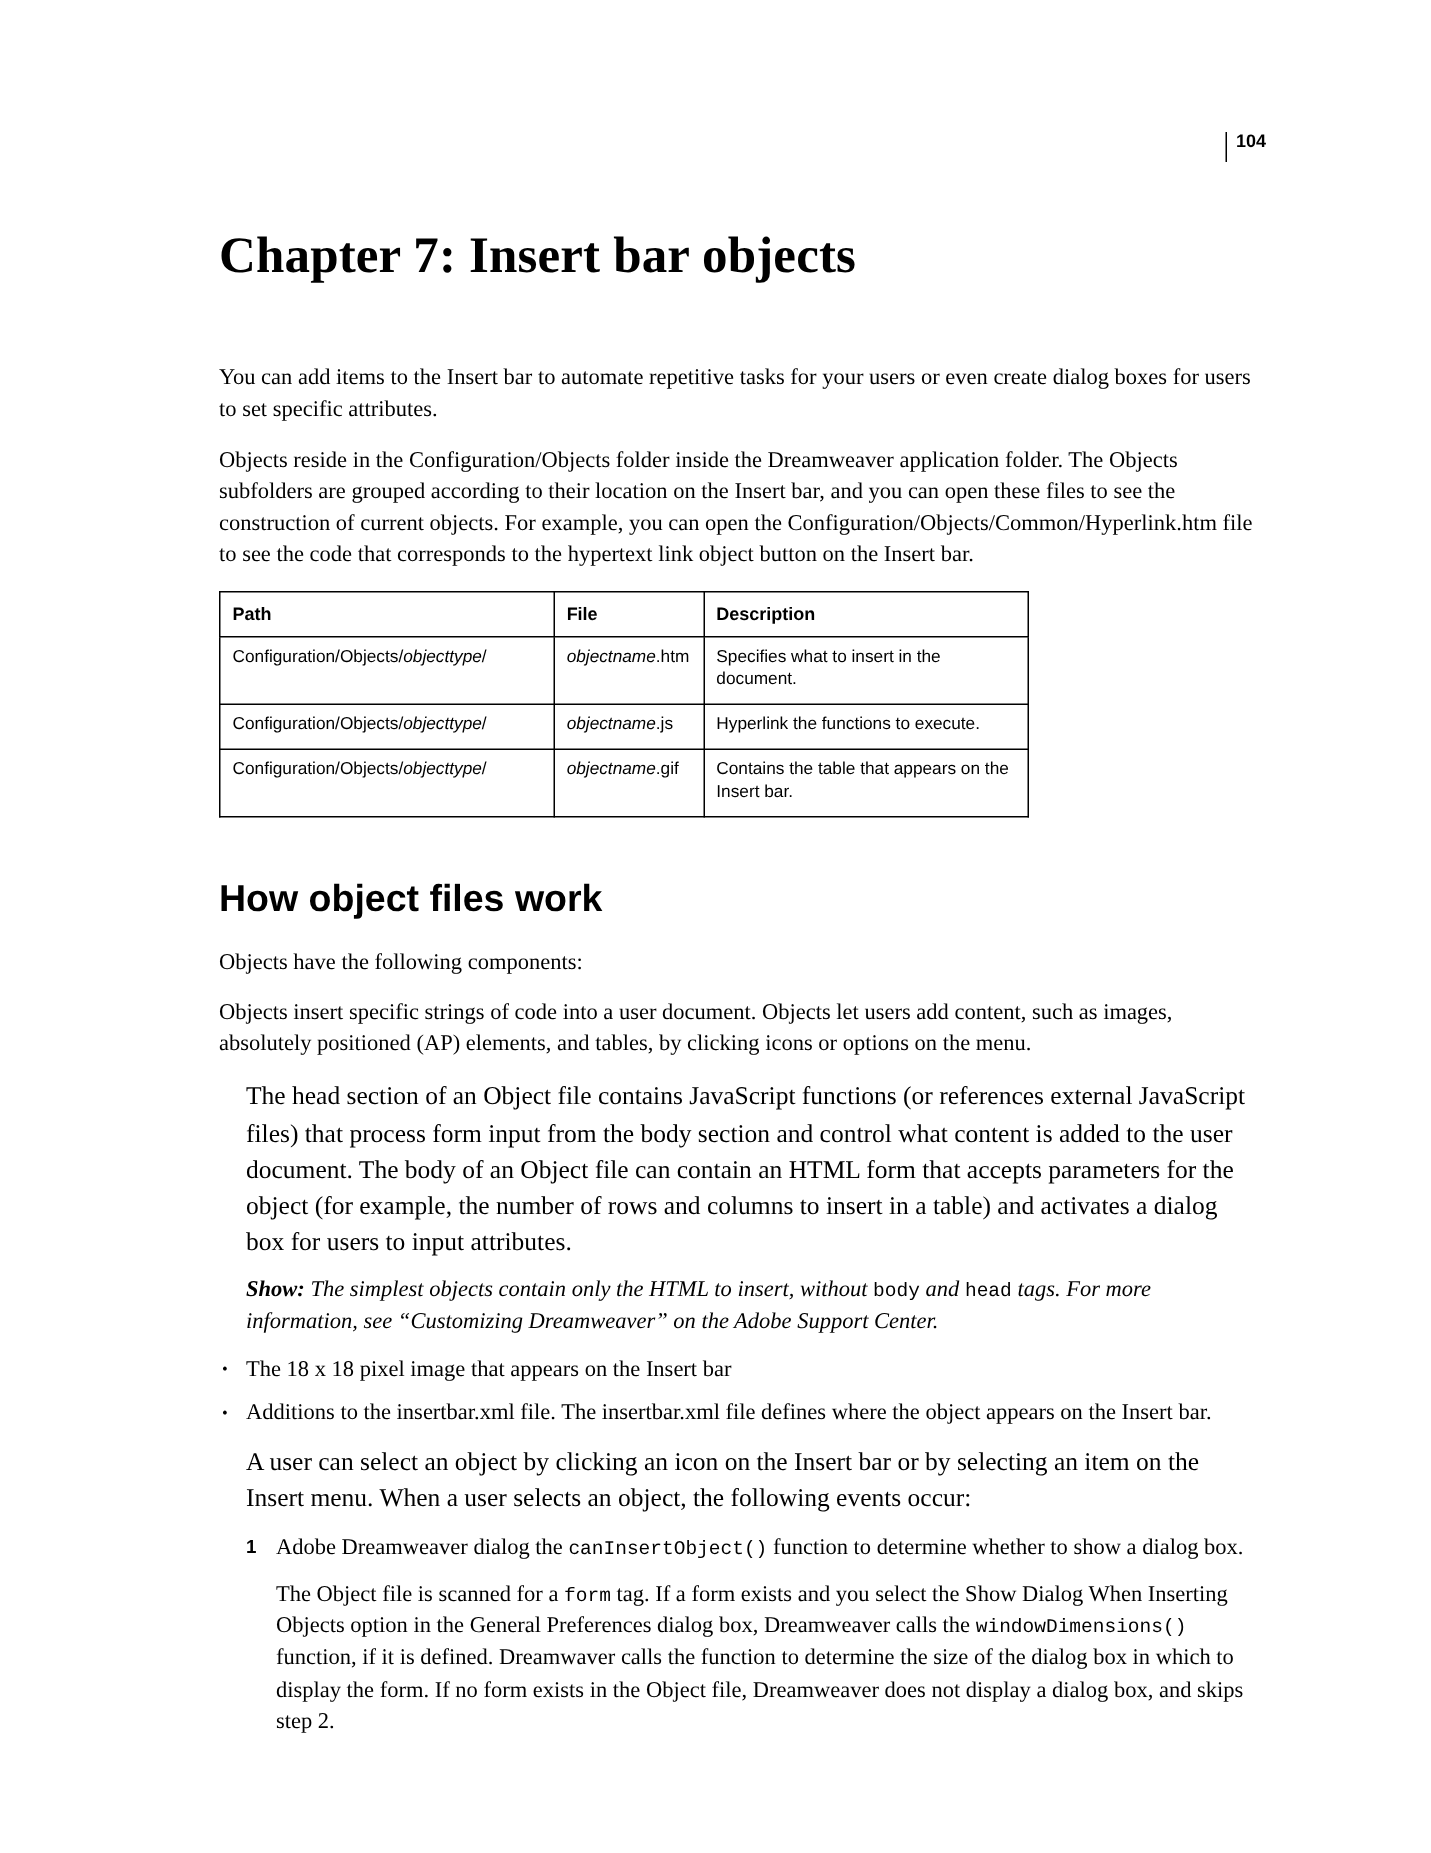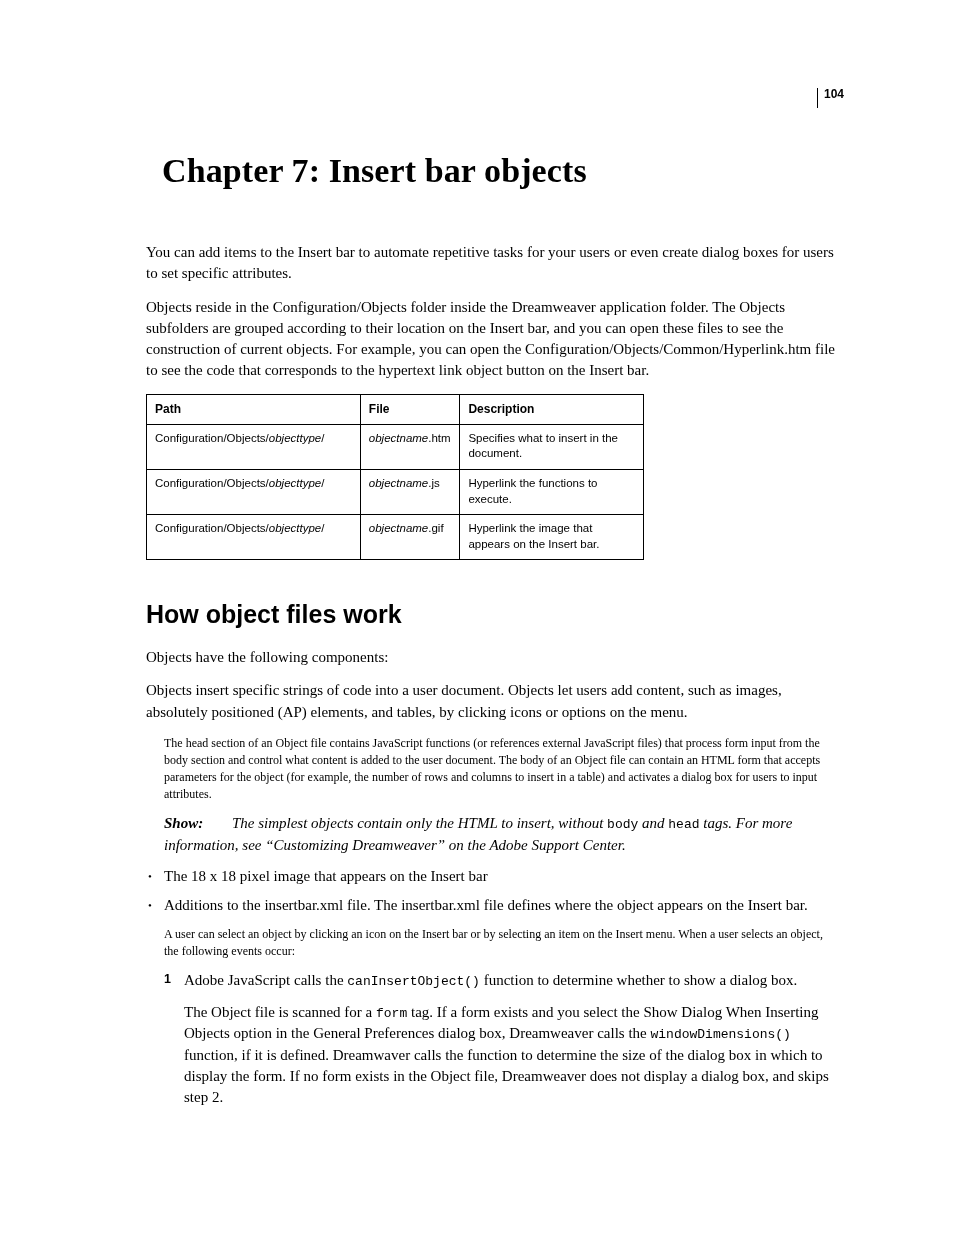--- a/index.html
+++ b/index.html
@@ -25,32 +25,32 @@
     font-weight: 700;
     font-size: 12px;
     border-left: 1.5px solid #000;
     padding: 0 0 8px 6px;
     line-height: 1;
   }
   h1.chapter {
     font-family: "Minion Pro", "Times New Roman", Georgia, serif;
     font-weight: 700;
     font-size: 34px;
-    margin: 62px 0 52px 16px;
+    margin: 62px 0 52px 0;
     letter-spacing: 0.1px;
   }
   p.body {
     font-size: 15px;
     line-height: 1.42;
     margin: 0 0 12px 0;
     font-family: "Minion Pro", "Times New Roman", Georgia, serif;
   }
   table.files {
     border-collapse: collapse;
-    width: 498px;
+    width: 540px;
     margin: 10px 0 40px 0;
     font-family: "Myriad Pro", "Helvetica Neue", Arial, sans-serif;
     font-size: 11.5px;
   }
   table.files th, table.files td {
     border: 1px solid #000;
     text-align: left;
     vertical-align: top;
     padding: 6px 8px 7px 8px;
     line-height: 1.35;
@@ -83,31 +83,31 @@
   }
   ul.comp > li::before {
     content: "•";
     position: absolute;
     left: 2px;
     top: 0;
     font-size: 11px;
     line-height: 1.9;
   }
   .sub-para {
-    font-size: 12px;
+    font-size: 17px;
     line-height: 1.42;
     margin: 8px 0 10px 18px;
   }
   .note {
     font-size: 15px;
     line-height: 1.42;
     margin: 8px 0 10px 18px;
   }
   .note-label { font-style: italic; font-weight: 700; }
-  .note-body { font-style: italic; margin-left: 25px; }
+  .note-body { font-style: italic; }
   code.inline, .mono {
     font-family: "Courier New", Courier, monospace;
     font-size: 13px;
     font-style: normal;
   }
   ol.steps {
     list-style: none;
     padding: 0;
     margin: 6px 0 10px 18px;
     counter-reset: st;
@@ -167,21 +167,21 @@
         <td>Specifies what to insert in the document.</td>
       </tr>
       <tr>
         <td><span>Configuration/Objects/</span><span class="cell-italic-segment">objecttype</span><span>/</span></td>
         <td><span class="cell-italic-segment">objectname</span><span>.js</span></td>
         <td>Hyperlink the functions to execute.</td>
       </tr>
       <tr>
         <td><span>Configuration/Objects/</span><span class="cell-italic-segment">objecttype</span><span>/</span></td>
         <td><span class="cell-italic-segment">objectname</span><span>.gif</span></td>
-        <td>Hyperlink the image that appears on the Insert bar.</td>
+        <td>Contains the table that appears on the Insert bar.</td>
       </tr>
     </tbody>
   </table>
 
   <h2 class="section">How object files work</h2>
 
   <p class="body">Objects have the following components:</p>
   <p class="body">Objects insert specific strings of code into a user document. Objects let users add content, such as images, absolutely positioned (AP) elements, and tables, by clicking icons or options on the menu.</p>
 
   <p class="sub-para">The head section of an Object file contains JavaScript functions (or references external JavaScript files) that process form input from the body section and control what content is added to the user document. The body of an Object file can contain an HTML form that accepts parameters for the object (for example, the number of rows and columns to insert in a table) and activates a dialog box for users to input attributes.</p>
@@ -194,20 +194,20 @@
       <span>The 18 x 18 pixel image that appears on the Insert bar</span>
     </li>
     <li>
       <span>Additions to the insertbar.xml file. The insertbar.xml file defines where the object appears on the Insert bar.</span>
     </li>
   </ul>
   <p class="sub-para">A user can select an object by clicking an icon on the Insert bar or by selecting an item on the Insert menu. When a user selects an object, the following events occur:</p>
 
   <ol class="steps">
     <li>
-      <span>Adobe JavaScript calls the </span><code class="inline">canInsertObject()</code><span> function to determine whether to show a dialog box.</span>
+      <span>Adobe Dreamweaver dialog the </span><code class="inline">canInsertObject()</code><span> function to determine whether to show a dialog box.</span>
     </li>
   </ol>
   <p class="step-sub">
     <span>The Object file is scanned for a </span><code class="inline">form</code><span> tag. If a form exists and you select the Show Dialog When Inserting Objects option in the General Preferences dialog box, Dreamweaver calls the </span><code class="inline">windowDimensions()</code><span> function, if it is defined. Dreamwaver calls the function to determine the size of the dialog box in which to display the form. If no form exists in the Object file, Dreamweaver does not display a dialog box, and skips step 2.</span>
   </p>
 
 </div>
 
 </body></html>

